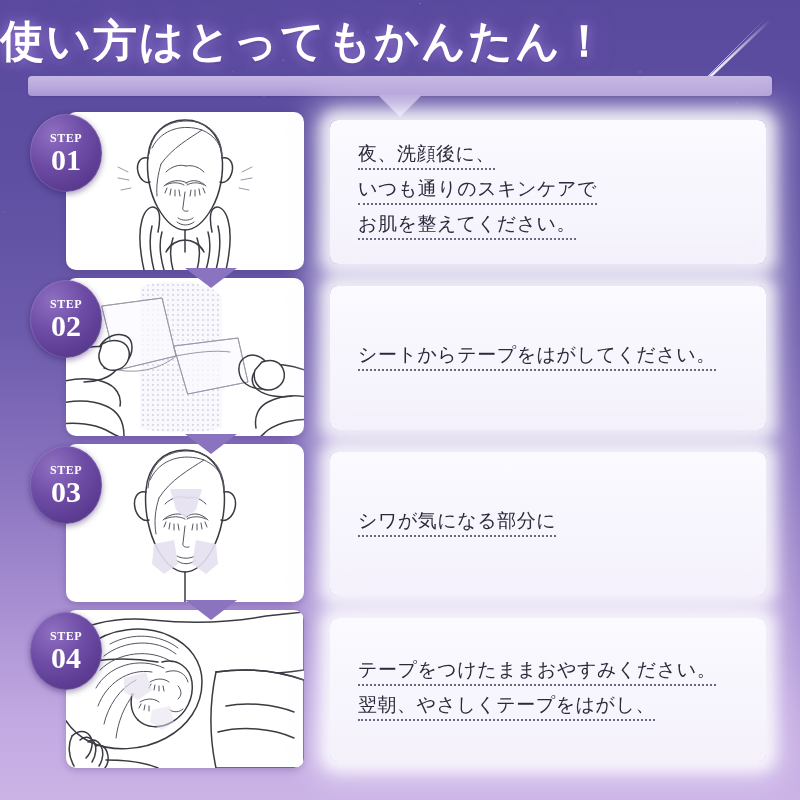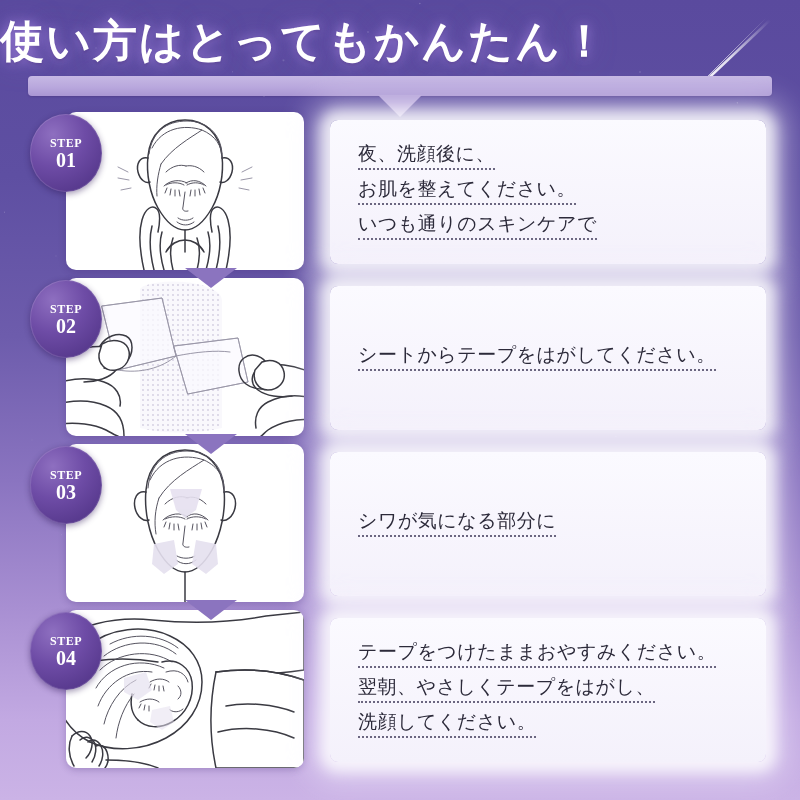--- a/index.html
+++ b/index.html
@@ -148,21 +148,21 @@
     font-weight: 700;
     font-size: 12px;
     letter-spacing: .5px;
     color: #ffffff;
     line-height: 1;
     margin-bottom: 1px;
   }
   .badge-num {
     font-family: "Liberation Serif", "DejaVu Serif", serif;
     font-weight: 700;
-    font-size: 20px;
+    font-size: 30px;
     color: #ffffff;
     line-height: 1;
     letter-spacing: 0px;
   }
 
   
   .panel {
     position: absolute;
     left: 330px; top: 8px;
     width: 436px; height: 144px;
@@ -273,22 +273,22 @@
           </g>
         </svg>
       </div>
       <div class="connector"></div>
       <div class="badge">
         <span class="badge-word">STEP</span>
         <span class="badge-num">01</span>
       </div>
       <div class="panel">
         <span class="line">夜、洗顔後に、</span>
+        <span class="line">いつも通りのスキンケアで</span>
         <span class="line">お肌を整えてください。</span>
-        <span class="line">いつも通りのスキンケアで</span>
       </div>
     </div>
 
     <div class="row">
       <div class="img-card">
         <svg viewBox="0 0 238 158">
           <defs>
             <pattern id="dots02" width="5" height="5" patternUnits="userSpaceOnUse">
               <circle cx="2" cy="2" r=".9" fill="#b9b2cc"></circle>
             </pattern>
@@ -431,18 +431,17 @@
           </g>
         </svg>
       </div>
       <div class="badge">
         <span class="badge-word">STEP</span>
         <span class="badge-num">04</span>
       </div>
       <div class="panel">
         <span class="line">テープをつけたままおやすみください。</span>
         <span class="line">翌朝、やさしくテープをはがし、</span>
-        <span class="line">洗顔してください。</span>
       </div>
     </div>
 
   </div>
 </div>
 
 </body></html>

